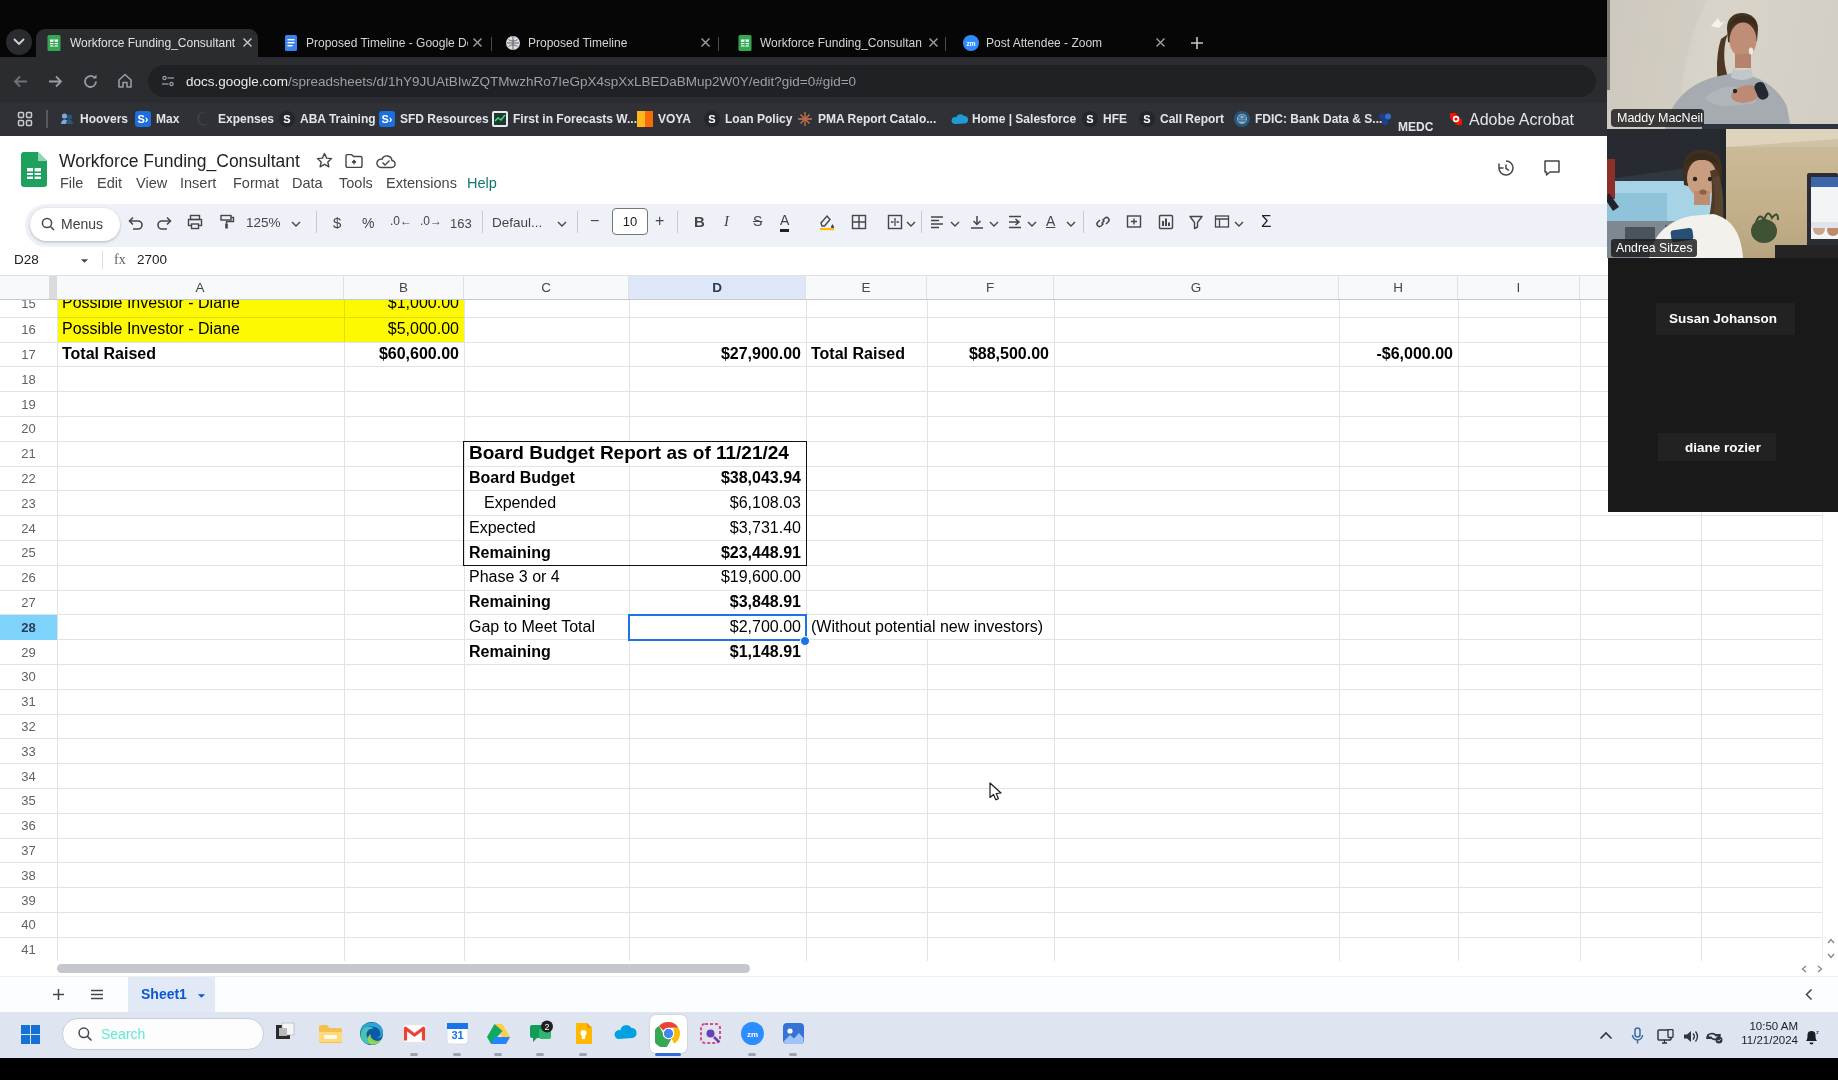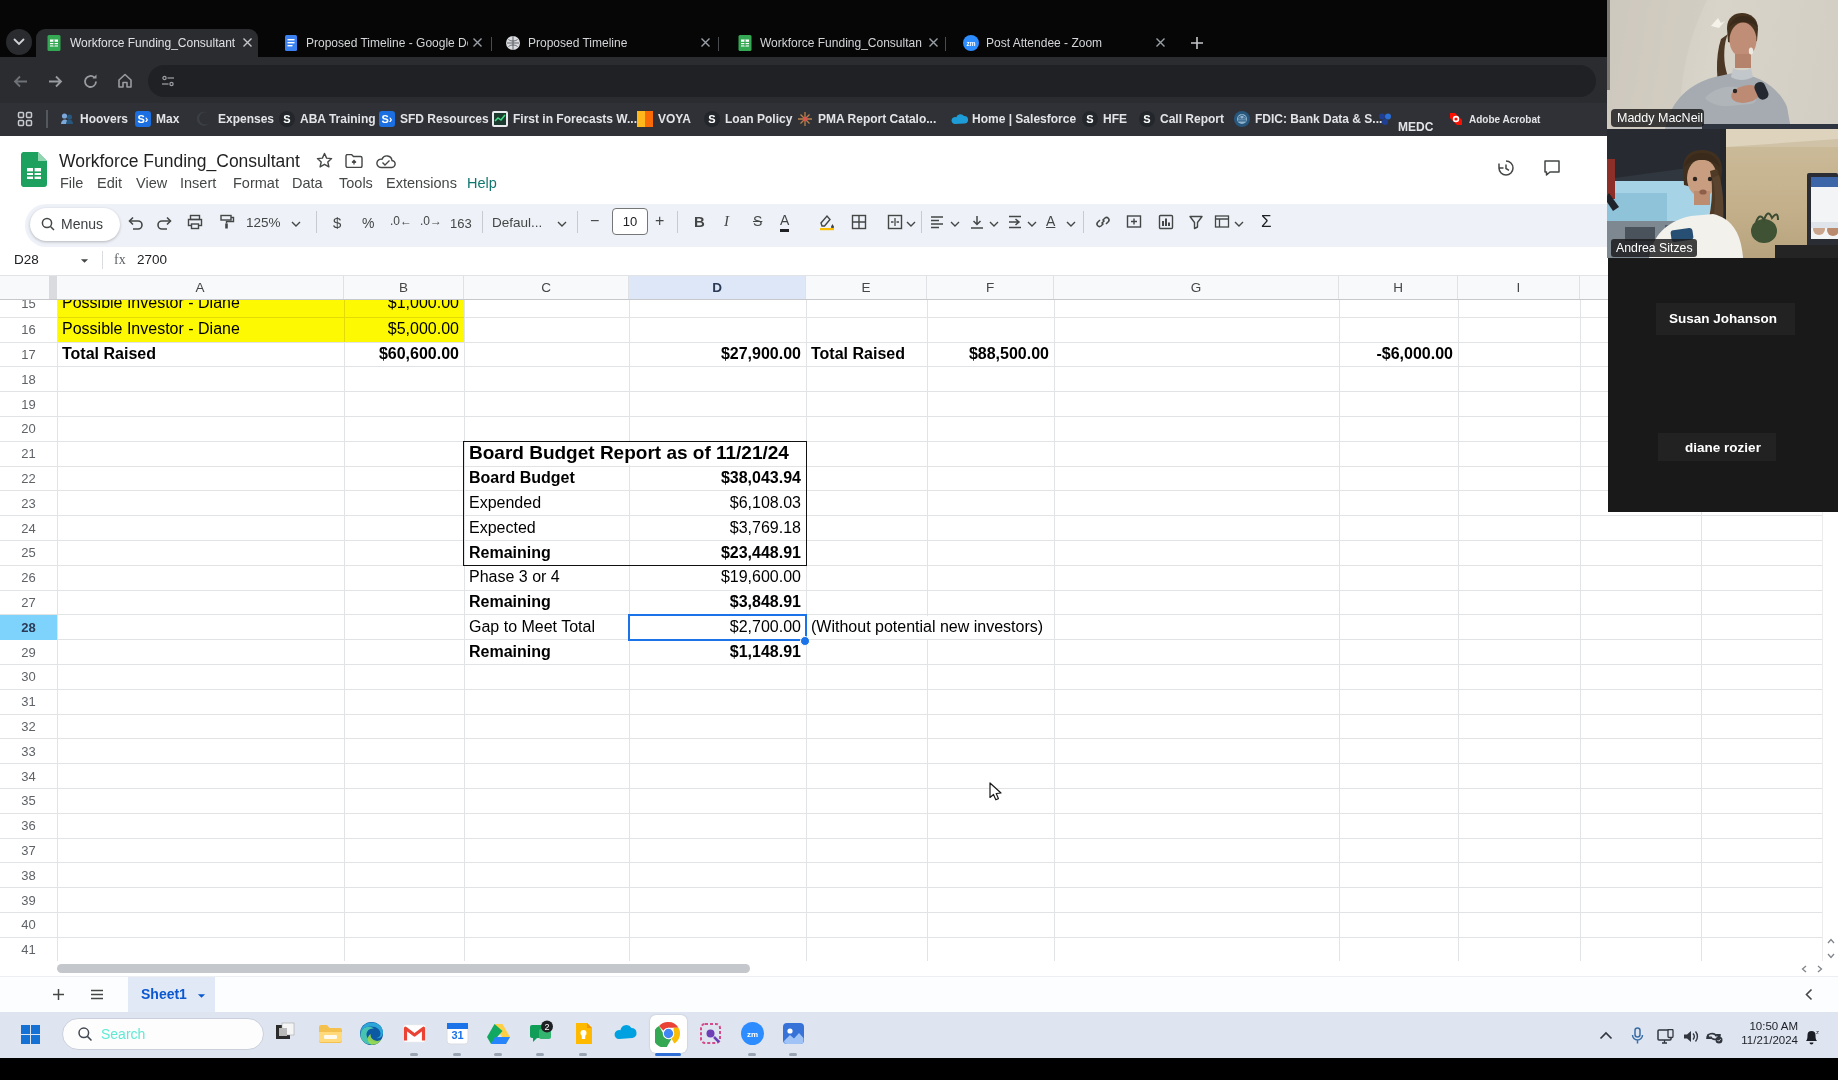--- a/index.html
+++ b/index.html
@@ -84,20 +84,21 @@
 <svg class="abs" style="left:116px;top:72px" width="18" height="18" viewBox="0 0 18 18">
       <path d="M3 8 L9 2.5 L15 8 V15 H11 V10.5 H7 V15 H3 Z" stroke="#989ba0" stroke-width="1.6" fill="none" stroke-linejoin="round"></path>
     </svg>
 <div class="abs" style="left:148px;top:65px;width:1448px;height:32px;border-radius:16px;background:#202124"></div>
 <svg class="abs" style="left:160px;top:73px" width="16" height="16" viewBox="0 0 16 16">
       <circle cx="4.5" cy="5" r="1.6" stroke="#989ba0" stroke-width="1.3" fill="none"></circle>
       <path d="M7.5 5 H14" stroke="#989ba0" stroke-width="1.3"></path>
       <circle cx="11.5" cy="11" r="1.6" stroke="#989ba0" stroke-width="1.3" fill="none"></circle>
       <path d="M2 11 H8.5" stroke="#989ba0" stroke-width="1.3"></path>
     </svg>
+<div class="abs" style="left:186px;top:73px;height:17px;font-size:13.5px;line-height:17px;color:#9aa0a6;white-space:nowrap"><span style="color:#e8eaed">docs.google.com</span>/spreadsheets/d/1hY9JUAtBIwZQTMwzhRo7IeGpX4spXxLBEDaBMup2W0Y/edit?gid=0#gid=0</div>
 <svg class="abs" style="left:17px;top:111px" width="16" height="16" viewBox="0 0 16 16">
 <g fill="none" stroke="#c6c9cd" stroke-width="1.5">
         <rect x="1.5" y="1.5" width="5" height="5" rx="1"></rect>
         <rect x="9.5" y="1.5" width="5" height="5" rx="1"></rect>
         <rect x="1.5" y="9.5" width="5" height="5" rx="1"></rect>
         <rect x="9.5" y="9.5" width="5" height="5" rx="1"></rect>
       </g>
     </svg>
 <div class="abs" style="left:46px;top:110px;width:2px;height:18px;background:#55585c"></div>
 <svg class="abs" style="left:59px;top:111px" width="16" height="16" viewBox="0 0 16 16">
@@ -173,21 +174,21 @@
       <circle cx="5" cy="5.5" r="3" fill="#1f3f94"></circle>
       <circle cx="11" cy="5.5" r="3" fill="#2b6fd4"></circle>
       <circle cx="8" cy="11" r="3" fill="#1f3f94"></circle>
     </svg>
     <div class="abs" style="left:1398px;top:120px;height:15px;font-size:12px;line-height:15px;color:#e2e4e7;white-space:nowrap;font-weight:600">MEDC</div>
 <svg class="abs" style="left:1448px;top:111px" width="16" height="16" viewBox="0 0 16 16">
       <path d="M2 2 h5 l7 7 v5 h-5 l-7 -7 Z" fill="#fa0f00"></path>
       <circle cx="8" cy="8" r="3.2" fill="#fff"></circle>
       <circle cx="8" cy="8" r="1.6" fill="#fa0f00"></circle>
     </svg>
-    <div class="abs" style="left:1469px;top:112px;height:15px;font-size:10px;line-height:15px;color:#e2e4e7;white-space:nowrap;font-weight:700">Adobe Acrobat</div>
+    <div class="abs" style="left:1469px;top:112px;height:15px;font-size:16px;line-height:15px;color:#e2e4e7;white-space:nowrap;font-weight:400">Adobe Acrobat</div>
 <div class="abs" style="left:0;top:136px;width:1838px;height:876px;background:#fff"></div>
 <svg class="abs" style="left:21px;top:152px" width="26" height="35" viewBox="0 0 26 35">
       <path d="M2 0 h15 l9 9 v23 a3 3 0 0 1 -3 3 h-21 a3 3 0 0 1 -2 -3 v-29 a3 3 0 0 1 2 -3Z" fill="#1ea15f"></path>
       <path d="M17 0 l9 9 h-9Z" fill="#8fd6b1"></path>
       <rect x="6" y="16" width="14" height="11" fill="#fff"></rect>
       <g fill="#1ea15f">
         <rect x="6" y="19.4" width="14" height="1.6"></rect>
         <rect x="6" y="23" width="14" height="1.6"></rect>
         <rect x="12" y="16" width="1.6" height="11"></rect>
       </g>
@@ -414,24 +415,24 @@
 <div class="abs" style="left:344px;top:317.3px;width:120px;height:24.8px;line-height:24.8px;font-size:16px;font-weight:400;color:#000;text-align:right;padding-right:5px;white-space:nowrap;overflow:visible">$5,000.00</div>
 <div class="abs" style="left:57px;top:342.1px;width:287px;height:24.8px;line-height:24.8px;font-size:16px;font-weight:700;color:#000;text-align:left;padding-left:5px;white-space:nowrap;overflow:visible">Total Raised</div>
 <div class="abs" style="left:344px;top:342.1px;width:120px;height:24.8px;line-height:24.8px;font-size:16px;font-weight:700;color:#000;text-align:right;padding-right:5px;white-space:nowrap;overflow:visible">$60,600.00</div>
 <div class="abs" style="left:629px;top:342.1px;width:177px;height:24.8px;line-height:24.8px;font-size:16px;font-weight:700;color:#000;text-align:right;padding-right:5px;white-space:nowrap;overflow:visible">$27,900.00</div>
 <div class="abs" style="left:806px;top:342.1px;width:121px;height:24.8px;line-height:24.8px;font-size:16px;font-weight:700;color:#000;text-align:left;padding-left:5px;white-space:nowrap;overflow:visible">Total Raised</div>
 <div class="abs" style="left:927px;top:342.1px;width:127px;height:24.8px;line-height:24.8px;font-size:16px;font-weight:700;color:#000;text-align:right;padding-right:5px;white-space:nowrap;overflow:visible">$88,500.00</div>
 <div class="abs" style="left:1339px;top:342.1px;width:119px;height:24.8px;line-height:24.8px;font-size:16px;font-weight:700;color:#000;text-align:right;padding-right:5px;white-space:nowrap;overflow:visible">-$6,000.00</div>
 <div class="abs" style="left:464px;top:441.3px;width:165px;height:24.8px;line-height:24.8px;font-size:19px;font-weight:700;color:#000;text-align:left;padding-left:5px;white-space:nowrap;overflow:visible">Board Budget Report as of 11/21/24</div>
 <div class="abs" style="left:464px;top:466.1px;width:165px;height:24.8px;line-height:24.8px;font-size:16px;font-weight:700;color:#000;text-align:left;padding-left:5px;white-space:nowrap;overflow:visible">Board Budget</div>
 <div class="abs" style="left:629px;top:466.1px;width:177px;height:24.8px;line-height:24.8px;font-size:16px;font-weight:700;color:#000;text-align:right;padding-right:5px;white-space:nowrap;overflow:visible">$38,043.94</div>
-<div class="abs" style="left:464px;top:490.9px;width:165px;height:24.8px;line-height:24.8px;font-size:16px;font-weight:400;color:#000;text-align:left;padding-left:5px;white-space:nowrap;overflow:visible">Expended</div>
+<div class="abs" style="left:464px;top:490.9px;width:165px;height:24.8px;line-height:24.8px;font-size:16px;font-weight:400;color:#000;text-align:left;padding-left:20px;white-space:nowrap;overflow:visible">Expended</div>
 <div class="abs" style="left:629px;top:490.9px;width:177px;height:24.8px;line-height:24.8px;font-size:16px;font-weight:400;color:#000;text-align:right;padding-right:5px;white-space:nowrap;overflow:visible">$6,108.03</div>
 <div class="abs" style="left:464px;top:515.7px;width:165px;height:24.8px;line-height:24.8px;font-size:16px;font-weight:400;color:#000;text-align:left;padding-left:5px;white-space:nowrap;overflow:visible">Expected</div>
-<div class="abs" style="left:629px;top:515.7px;width:177px;height:24.8px;line-height:24.8px;font-size:16px;font-weight:400;color:#000;text-align:right;padding-right:5px;white-space:nowrap;overflow:visible">$3,769.18</div>
+<div class="abs" style="left:629px;top:515.7px;width:177px;height:24.8px;line-height:24.8px;font-size:16px;font-weight:400;color:#000;text-align:right;padding-right:5px;white-space:nowrap;overflow:visible">$3,731.40</div>
 <div class="abs" style="left:464px;top:540.5px;width:165px;height:24.8px;line-height:24.8px;font-size:16px;font-weight:700;color:#000;text-align:left;padding-left:5px;white-space:nowrap;overflow:visible">Remaining</div>
 <div class="abs" style="left:629px;top:540.5px;width:177px;height:24.8px;line-height:24.8px;font-size:16px;font-weight:700;color:#000;text-align:right;padding-right:5px;white-space:nowrap;overflow:visible">$23,448.91</div>
 <div class="abs" style="left:464px;top:565.3px;width:165px;height:24.8px;line-height:24.8px;font-size:16px;font-weight:400;color:#000;text-align:left;padding-left:5px;white-space:nowrap;overflow:visible">Phase 3 or 4</div>
 <div class="abs" style="left:629px;top:565.3px;width:177px;height:24.8px;line-height:24.8px;font-size:16px;font-weight:400;color:#000;text-align:right;padding-right:5px;white-space:nowrap;overflow:visible">$19,600.00</div>
 <div class="abs" style="left:464px;top:590.1px;width:165px;height:24.8px;line-height:24.8px;font-size:16px;font-weight:700;color:#000;text-align:left;padding-left:5px;white-space:nowrap;overflow:visible">Remaining</div>
 <div class="abs" style="left:629px;top:590.1px;width:177px;height:24.8px;line-height:24.8px;font-size:16px;font-weight:700;color:#000;text-align:right;padding-right:5px;white-space:nowrap;overflow:visible">$3,848.91</div>
 <div class="abs" style="left:464px;top:614.9000000000001px;width:165px;height:24.8px;line-height:24.8px;font-size:16px;font-weight:400;color:#000;text-align:left;padding-left:5px;white-space:nowrap;overflow:visible">Gap to Meet Total</div>
 <div class="abs" style="left:629px;top:614.9000000000001px;width:177px;height:24.8px;line-height:24.8px;font-size:16px;font-weight:400;color:#000;text-align:right;padding-right:5px;white-space:nowrap;overflow:visible">$2,700.00</div>
 <div class="abs" style="left:806px;top:614.9000000000001px;width:121px;height:24.8px;line-height:24.8px;font-size:16px;font-weight:400;color:#000;text-align:left;padding-left:5px;white-space:nowrap;overflow:visible">(Without potential new investors)</div>
 <div class="abs" style="left:464px;top:639.7px;width:165px;height:24.8px;line-height:24.8px;font-size:16px;font-weight:700;color:#000;text-align:left;padding-left:5px;white-space:nowrap;overflow:visible">Remaining</div>

